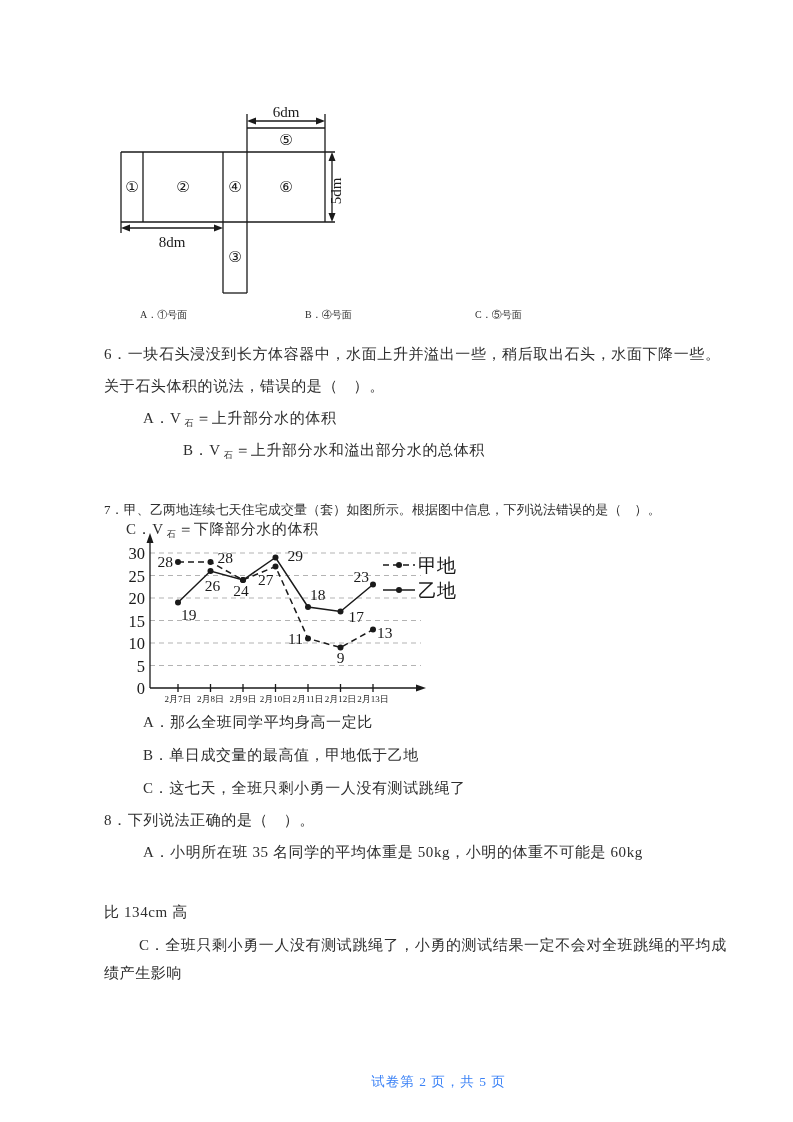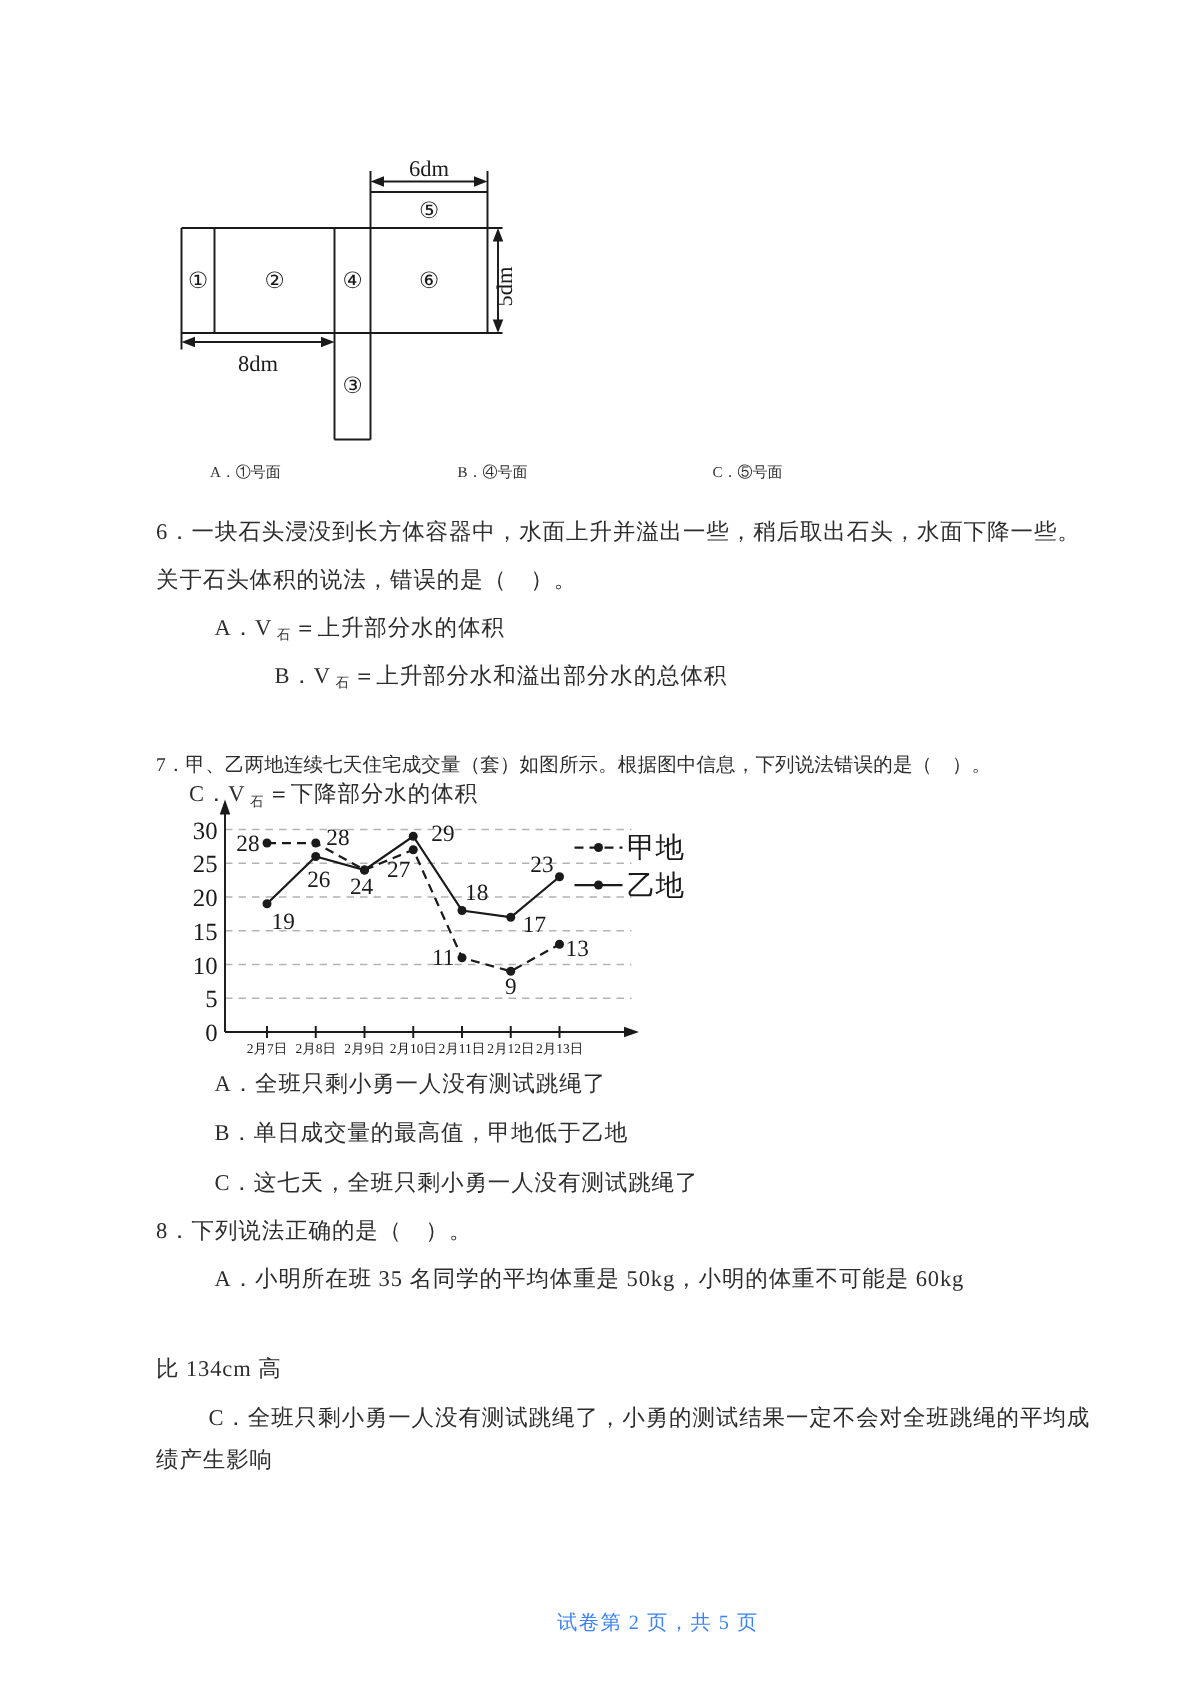--- a/index.html
+++ b/index.html
@@ -151,21 +151,21 @@
       <circle cx="270" cy="53.5" r="3" class="fillb"></circle>
       <text x="266" y="50.5" text-anchor="end" class="dlab">23</text>
       <line x1="280" y1="34" x2="312" y2="34" class="series" stroke-dasharray="6 4"></line>
       <circle cx="296" cy="34" r="3" class="fillb"></circle>
       <text x="315" y="40.5" class="leg">甲地</text>
       <line x1="280" y1="59" x2="312" y2="59" class="series"></line>
       <circle cx="296" cy="59" r="3" class="fillb"></circle>
       <text x="315" y="65.5" class="leg">乙地</text>
     </svg>
 
-  <div class="line" style="left:143px;top:713px;">A．全班只剩小勇一人没有测试跳绳了</div>
+  <div class="line" style="left:143px;top:713px;">A．那么全班同学平均身高一定比</div>
   <div class="line" style="left:143px;top:746px;">B．单日成交量的最高值，甲地低于乙地</div>
   <div class="line" style="left:143px;top:779px;">C．这七天，全班只剩小勇一人没有测试跳绳了</div>
 
   <div class="line" style="left:104px;top:811px;">8．下列说法正确的是（　）。</div>
   <div class="line" style="left:143px;top:843px;">A．小明所在班 35 名同学的平均体重是 50kg，小明的体重不可能是 60kg</div>
   <div class="line" style="left:104px;top:903px;">比 134cm 高</div>
   <div class="line" style="left:139px;top:936px;">C．全班只剩小勇一人没有测试跳绳了，小勇的测试结果一定不会对全班跳绳的平均成</div>
   <div class="line" style="left:104px;top:964px;">绩产生影响</div>
 
   <div class="footer" style="top:1073px;">试卷第 2 页，共 5 页</div>

